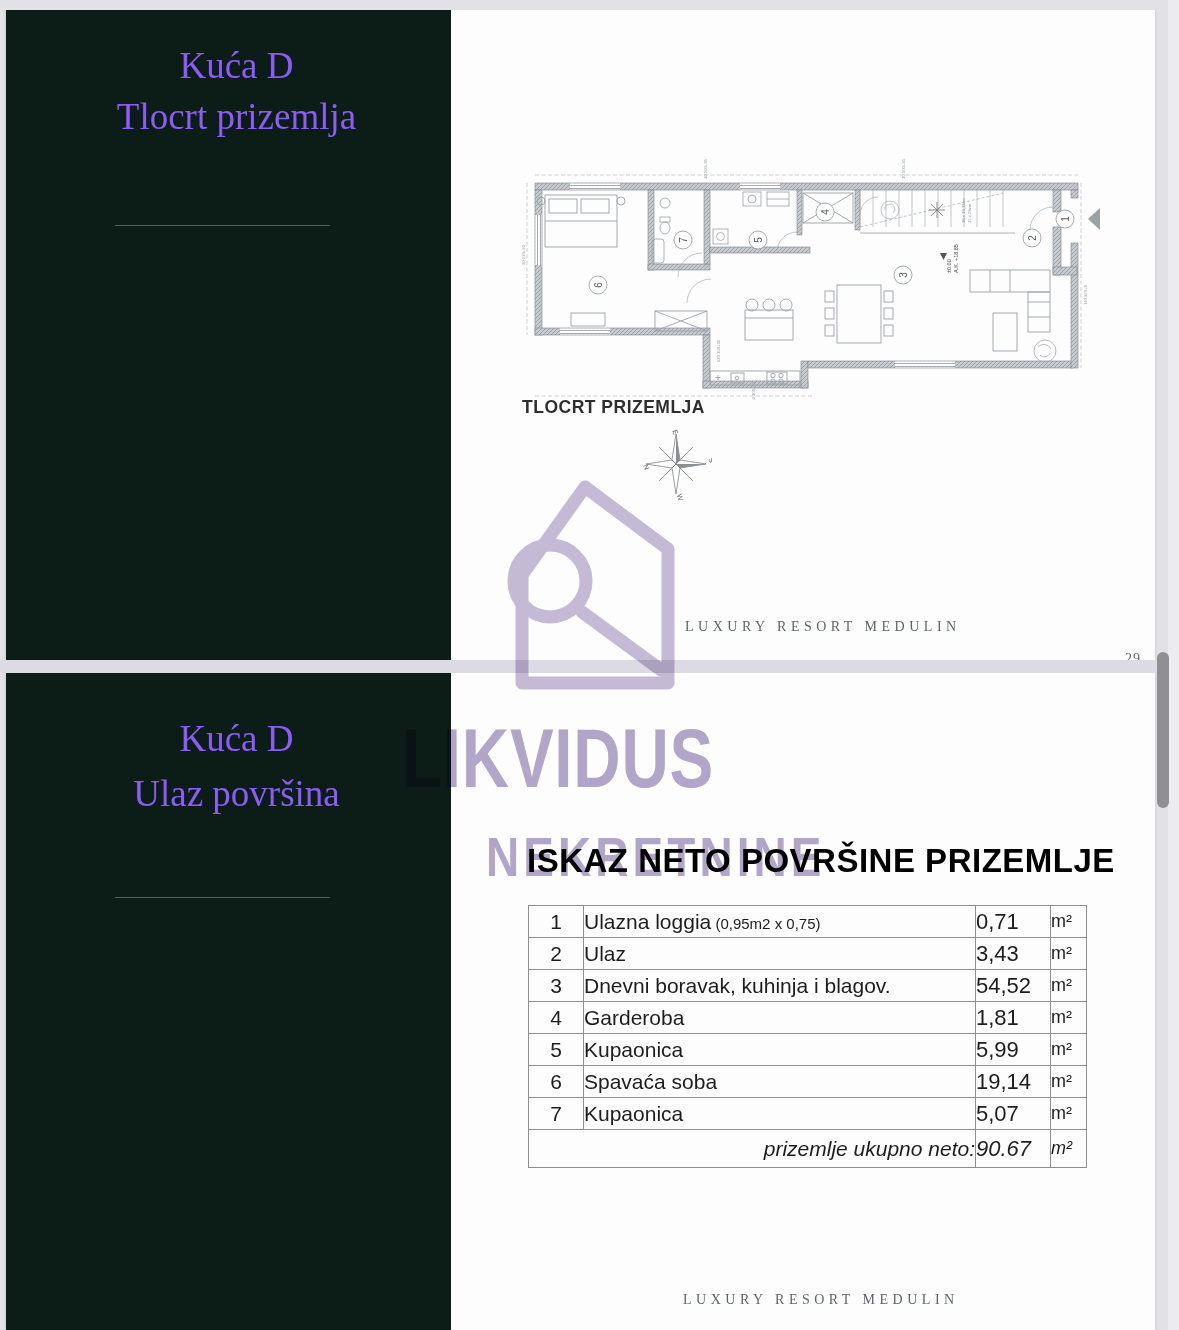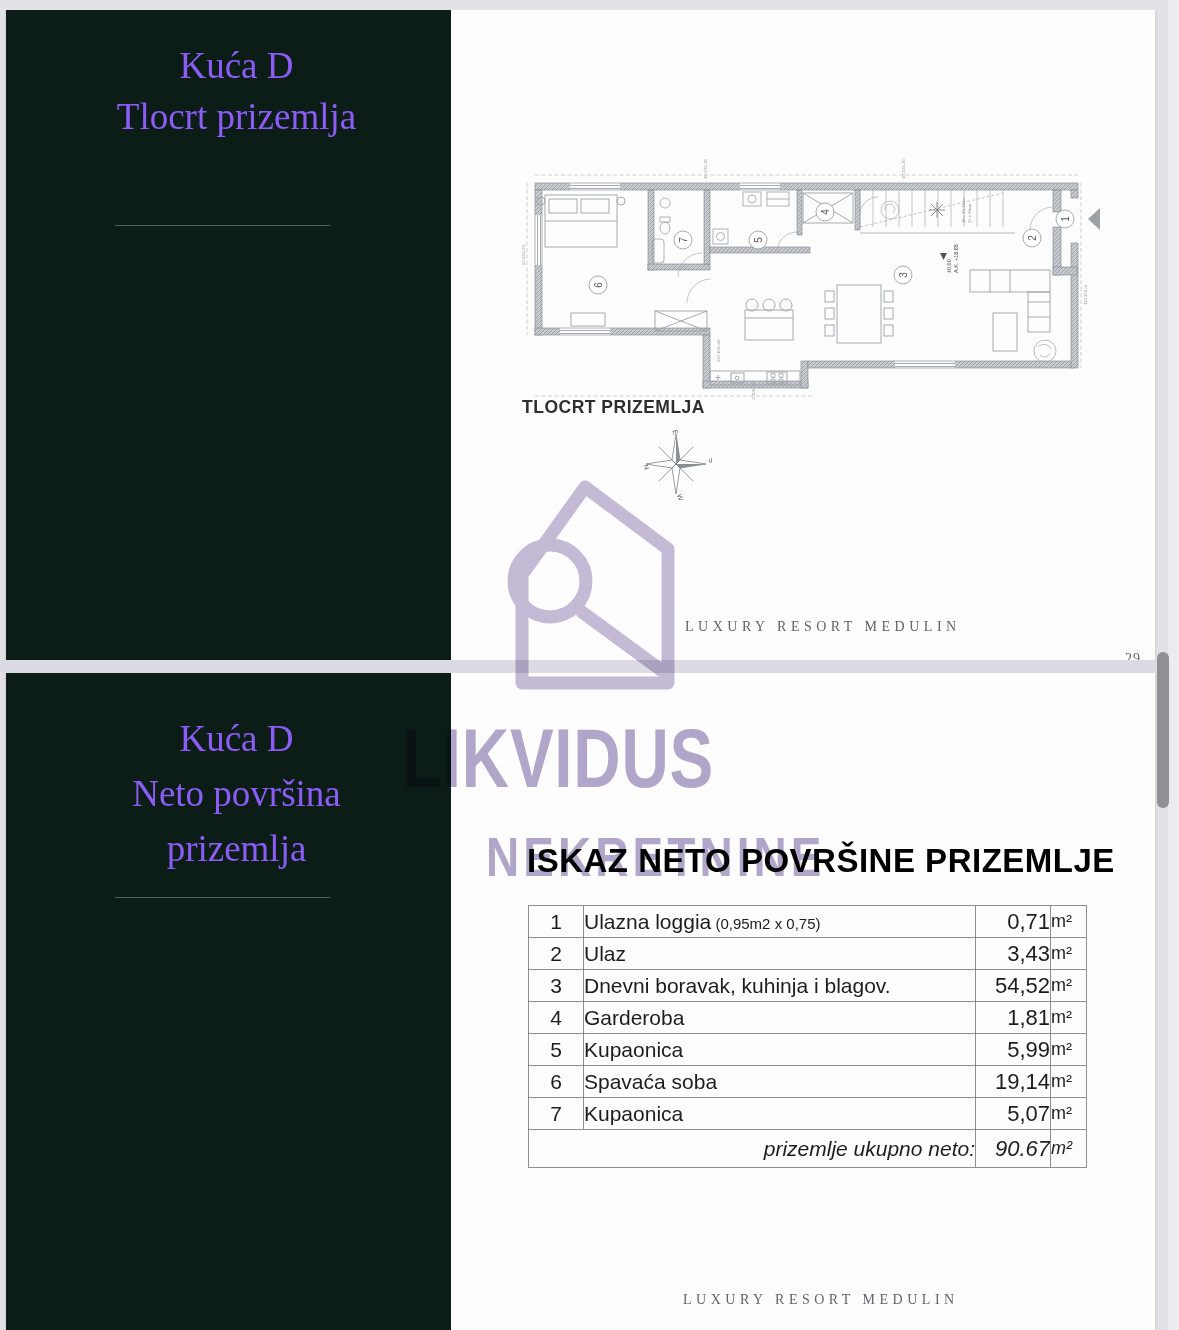--- a/index.html
+++ b/index.html
@@ -20,21 +20,21 @@
           letter-spacing:4.5px;color:#5f646b;white-space:nowrap;}
   .plan-label{position:absolute;left:516px;top:387px;font-size:17.5px;font-weight:bold;
               letter-spacing:.5px;color:#2e2e2e;}
   .heading{position:absolute;left:521px;top:169px;font-size:33px;font-weight:bold;
            letter-spacing:.5px;color:#000000;white-space:nowrap;}
   table.area{position:absolute;left:522px;top:232px;border-collapse:collapse;table-layout:fixed;
              font-size:21px;color:#1d1d1d;}
   table.area td{border:1px solid #8e8e8e;padding:0;overflow:hidden;white-space:nowrap;}
   td.c-no{width:54px;height:31px;text-align:center;}
   td.c-name{width:391px;text-align:left;padding-left:14px;}
-  td.c-val{width:74px;text-align:right;padding-right:12px;font-size:22px;margin-top:8px;}
+  td.c-val{width:74px;padding-right:12px;font-size:22px;margin-top:8px;}
   td.c-unit{width:35px;font-size:18px;}
   td .note{font-size:15px;}
   tr.total td{height:37px;font-style:italic;}
   td.c-total-label{text-align:right;padding-right:12px;}
   
   .watermark{position:absolute;mix-blend-mode:multiply;pointer-events:none;}
   .wm-line1{left:402px;top:716px;font-size:84px;font-weight:bold;line-height:1;
             letter-spacing:1px;color:#b3a7cb;transform:scale(.78,1);transform-origin:left top;white-space:nowrap;}
   .wm-line2{left:486px;top:829px;font-size:56px;font-weight:bold;line-height:1;
             letter-spacing:5px;color:#b3a7cb;transform:scale(.82,1);transform-origin:left top;white-space:nowrap;}
@@ -281,22 +281,21 @@
     </svg>
 
     <div class="footer" style="left:679px;top:609px;">LUXURY RESORT MEDULIN</div>
     <div class="footer" style="left:1119px;top:609px;letter-spacing:1px;margin-top:32px;">29</div>
   </div>
 
   <div class="page page2">
     <div class="sidebar">
       <div class="sidebar-title">
         <div>Kuća D</div>
-        <div>Neto površina</div>
-        <div>prizemlja</div>
+        <div>Ulaz površina</div>
       </div>
       <div class="sidebar-divider"></div>
     </div>
 
     <div class="heading">ISKAZ NETO POVRŠINE PRIZEMLJE</div>
 
     <table class="area">
       <tbody>
           <tr>
             <td class="c-no">1</td>

